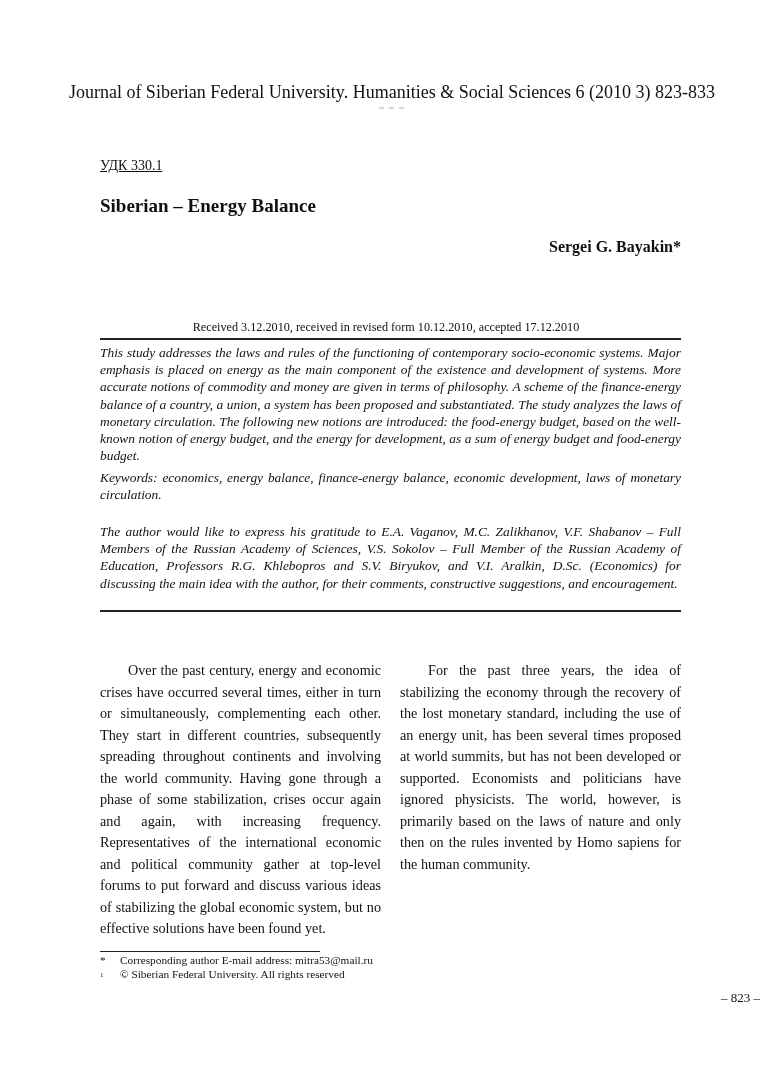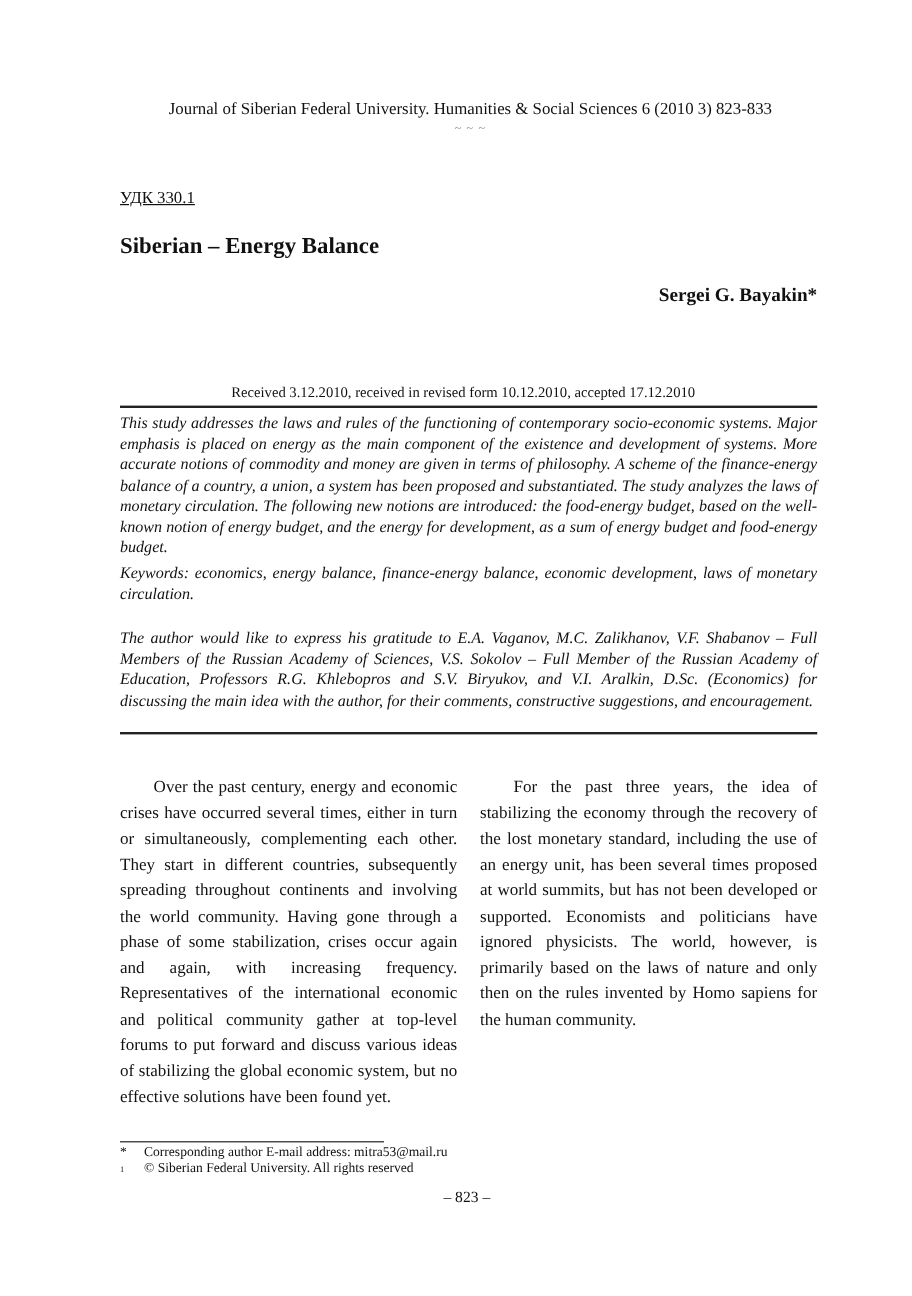--- a/index.html
+++ b/index.html
@@ -4,21 +4,21 @@
   <style>
     html, body { margin: 0; padding: 0; background: #ffffff; }
     body {
       width: 760px; height: 1080px; position: relative; overflow: hidden;
       font-family: "Liberation Serif", "DejaVu Serif", serif;
       color: #111111;
     }
     .abs { position: absolute; }
     .journal-header {
       left: 0; width: 760px; top: 84px; text-align: center;
-      font-size: 14px; line-height: 16px; padding-left: 24px; box-sizing: border-box;
+      font-size: 18px; line-height: 16px; padding-left: 24px; box-sizing: border-box;
     }
     .tilde {
       left: 0; width: 760px; top: 102px; text-align: center;
       font-size: 10px; color: #888; letter-spacing: 1px; padding-left: 24px; box-sizing: border-box;
     }
     .udk { left: 100px; top: 158px; font-size: 14px; text-decoration: underline; }
     .title { left: 100px; top: 195px; font-size: 19px; font-weight: bold; }
     .author-block {
       right: 79px; top: 237px; text-align: center; font-size: 16px; line-height: 20px;
     }
@@ -36,29 +36,29 @@
       line-height: 17.2px; text-align: justify;
     }
     .abstract { top: 344px; }
     .keywords { top: 469px; }
     .ack { top: 523px; }
     .col {
       top: 646px; width: 281px; font-size: 14.2px; line-height: 21.5px;
       text-align: justify;
     }
     .col p { margin: 0; }
-    .col .indent { text-indent: 28px; }
+    .col .indent { text-indent: 28px; margin-top: 14px; }
     .col-left { left: 100px; }
     .col-right { left: 400px; }
     .fn-rule { left: 100px; top: 951px; width: 220px; height: 1px; background: #222; }
     .footnotes { left: 100px; top: 953px; font-size: 11.3px; line-height: 14px; }
     .fn { display: flex; }
     .fn-mark { width: 20px; flex: none; }
     .fn-mark.small { font-size: 7px; padding-top: 1px; }
-    .page-number { left: 0; width: 760px; top: 990px; text-align: center; font-size: 13px; padding-left: 18px; box-sizing: border-box; }
+    .page-number { left: 0; width: 760px; top: 990px; text-align: right; font-size: 13px; padding-left: 18px; box-sizing: border-box; }
   </style>
 </head>
 <body>
 
 <div class="abs journal-header">Journal of  Siberian Federal University.  Humanities &amp; Social Sciences 6 (2010 3) 823-833</div>
 <div class="abs tilde">~ ~ ~</div>
 
 <div class="abs udk">УДК 330.1</div>
 <div class="abs title">Siberian – Energy Balance</div>
 

